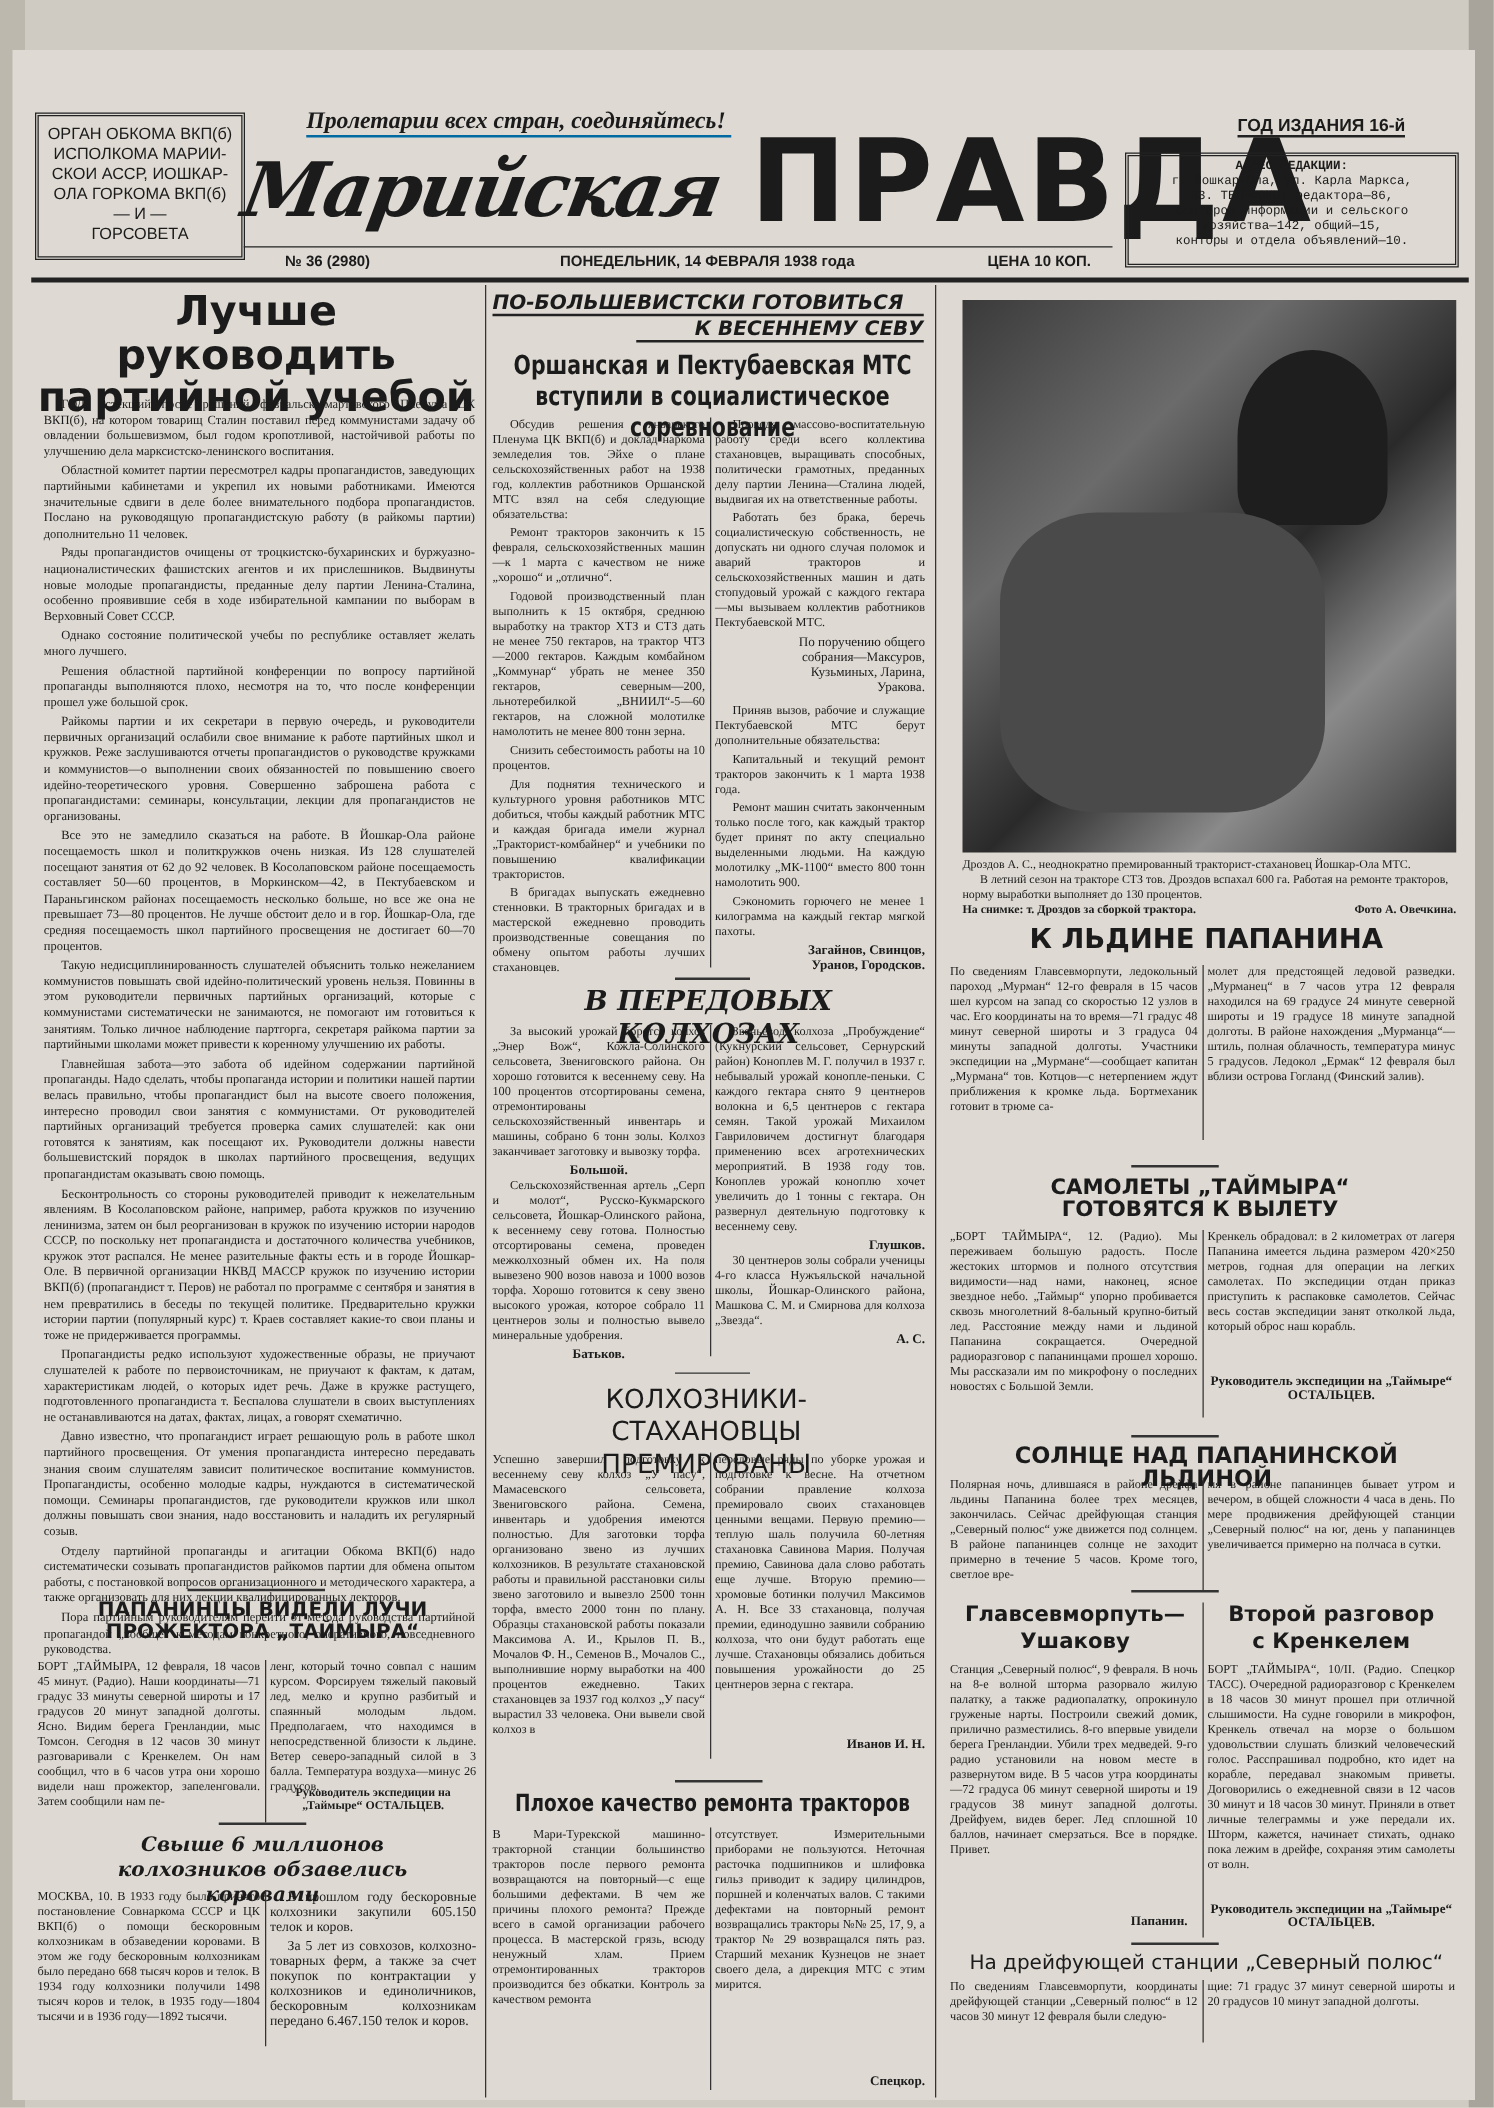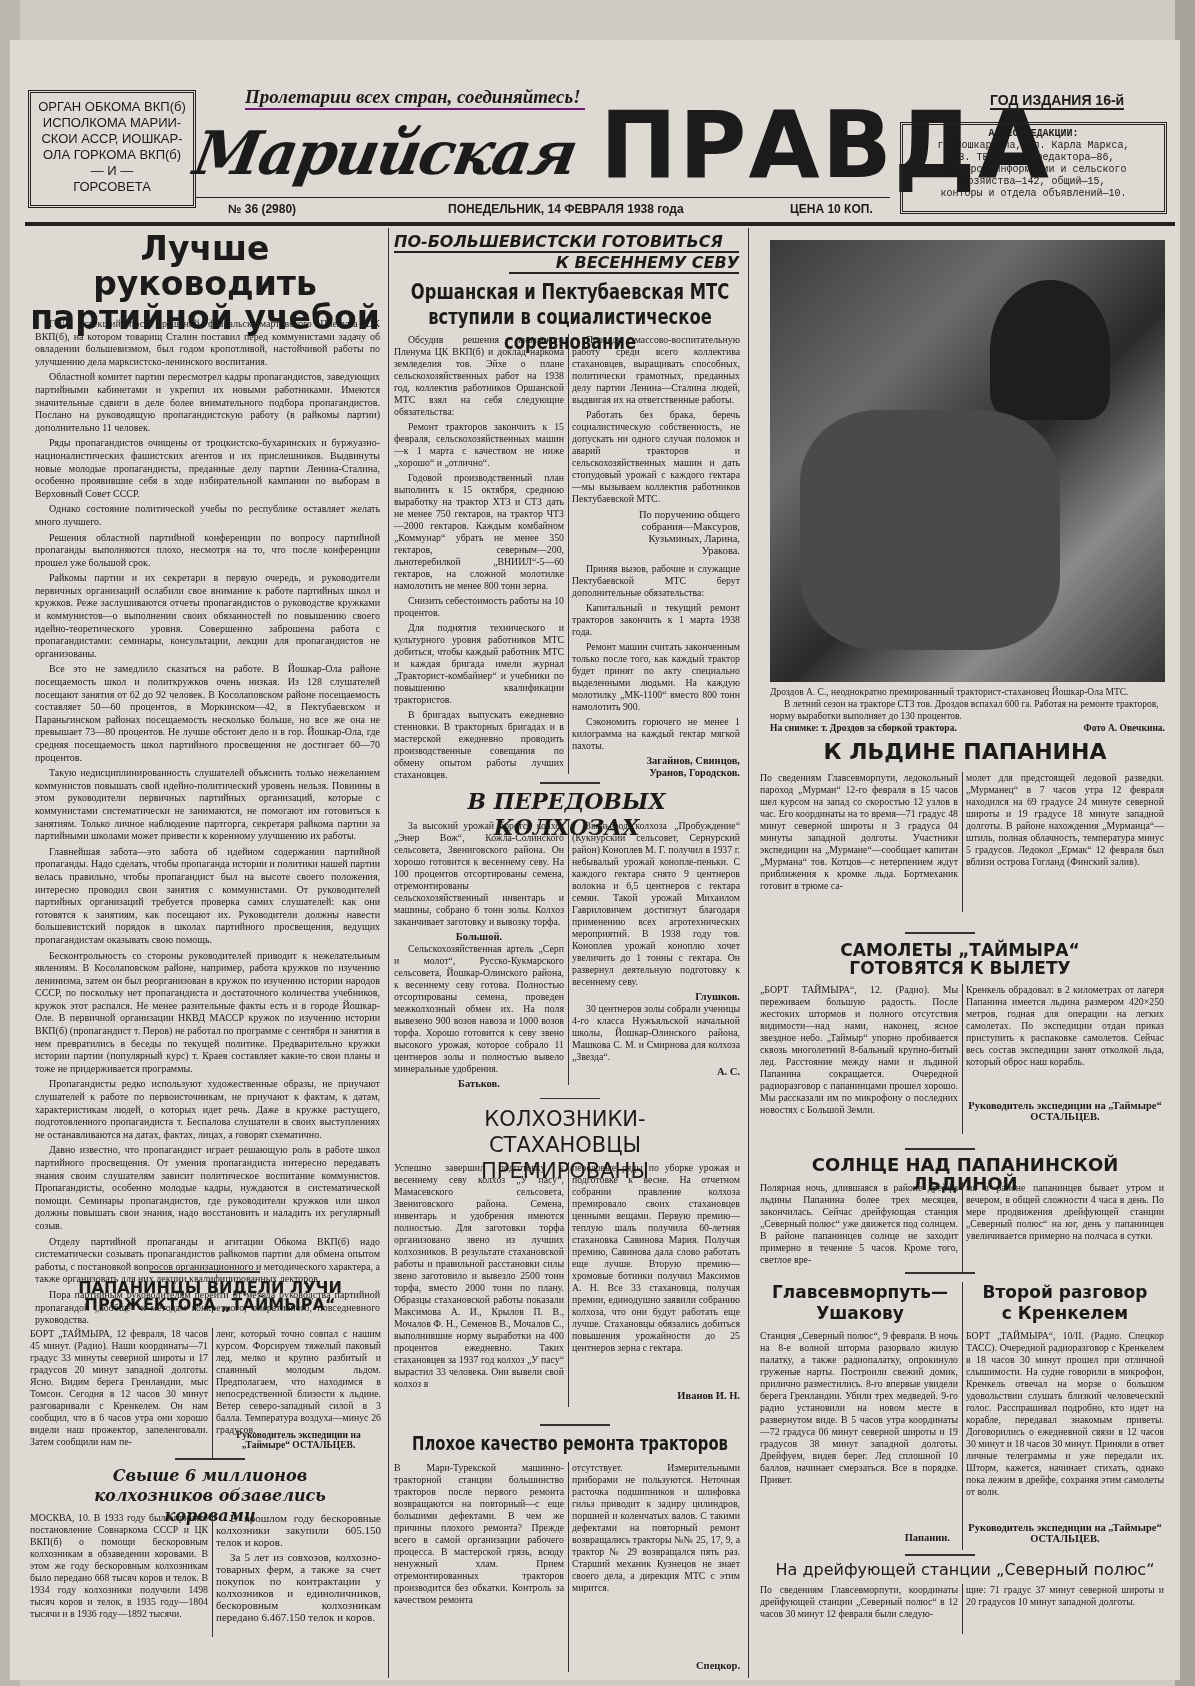--- a/index.html
+++ b/index.html
@@ -2,21 +2,21 @@
 <html><head>
 <meta charset="utf-8">
 <style>
   html,body{margin:0;padding:0;}
   body{width:1195px;height:1686px;background:#cfcbc3;position:relative;overflow:hidden;font-family:"Liberation Serif",serif;color:#1b1b1b;}
   .page{position:absolute;left:10px;top:40px;width:1170px;height:1640px;background:#dedad3;}
   .edge-left{position:absolute;left:0;top:0;width:20px;height:1686px;background:#bdb8ae;}
   .edge-right{position:absolute;right:0;top:0;width:20px;height:1686px;background:#a9a49b;}
   .abs{position:absolute;}
   .box{border:3px double #222;padding:6px;text-align:center;font-family:"Liberation Sans",sans-serif;font-size:13px;line-height:16px;}
-  .motto{font-style:italic;font-weight:bold;font-size:19px;border-bottom:2px solid #701a75;}
+  .motto{font-style:italic;font-weight:bold;font-size:19px;border-bottom:2px solid #0369a1;}
   .mast-script{font-family:"DejaVu Serif",serif;font-style:italic;font-weight:900;font-size:60px;letter-spacing:-2px;transform:skewX(-10deg);}
   .mast-pravda{font-family:"DejaVu Sans",sans-serif;font-weight:900;font-size:92px;letter-spacing:2px;line-height:92px;}
   .infobar{font-size:12px;font-weight:bold;font-family:"Liberation Sans",sans-serif;}
   .rule{background:#222;}
   .headline{font-family:"DejaVu Sans",sans-serif;font-weight:bold;text-align:center;line-height:1.05;}
   .col{font-size:10.5px;line-height:13.2px;text-align:justify;}
   .col p{margin:0 0 3px 0;text-indent:14px;}
   .vline{position:absolute;width:1px;background:#333;}
   .hsep{position:absolute;height:2px;background:#333;}
   .sig{text-align:right;font-weight:bold;font-size:10.5px;}

